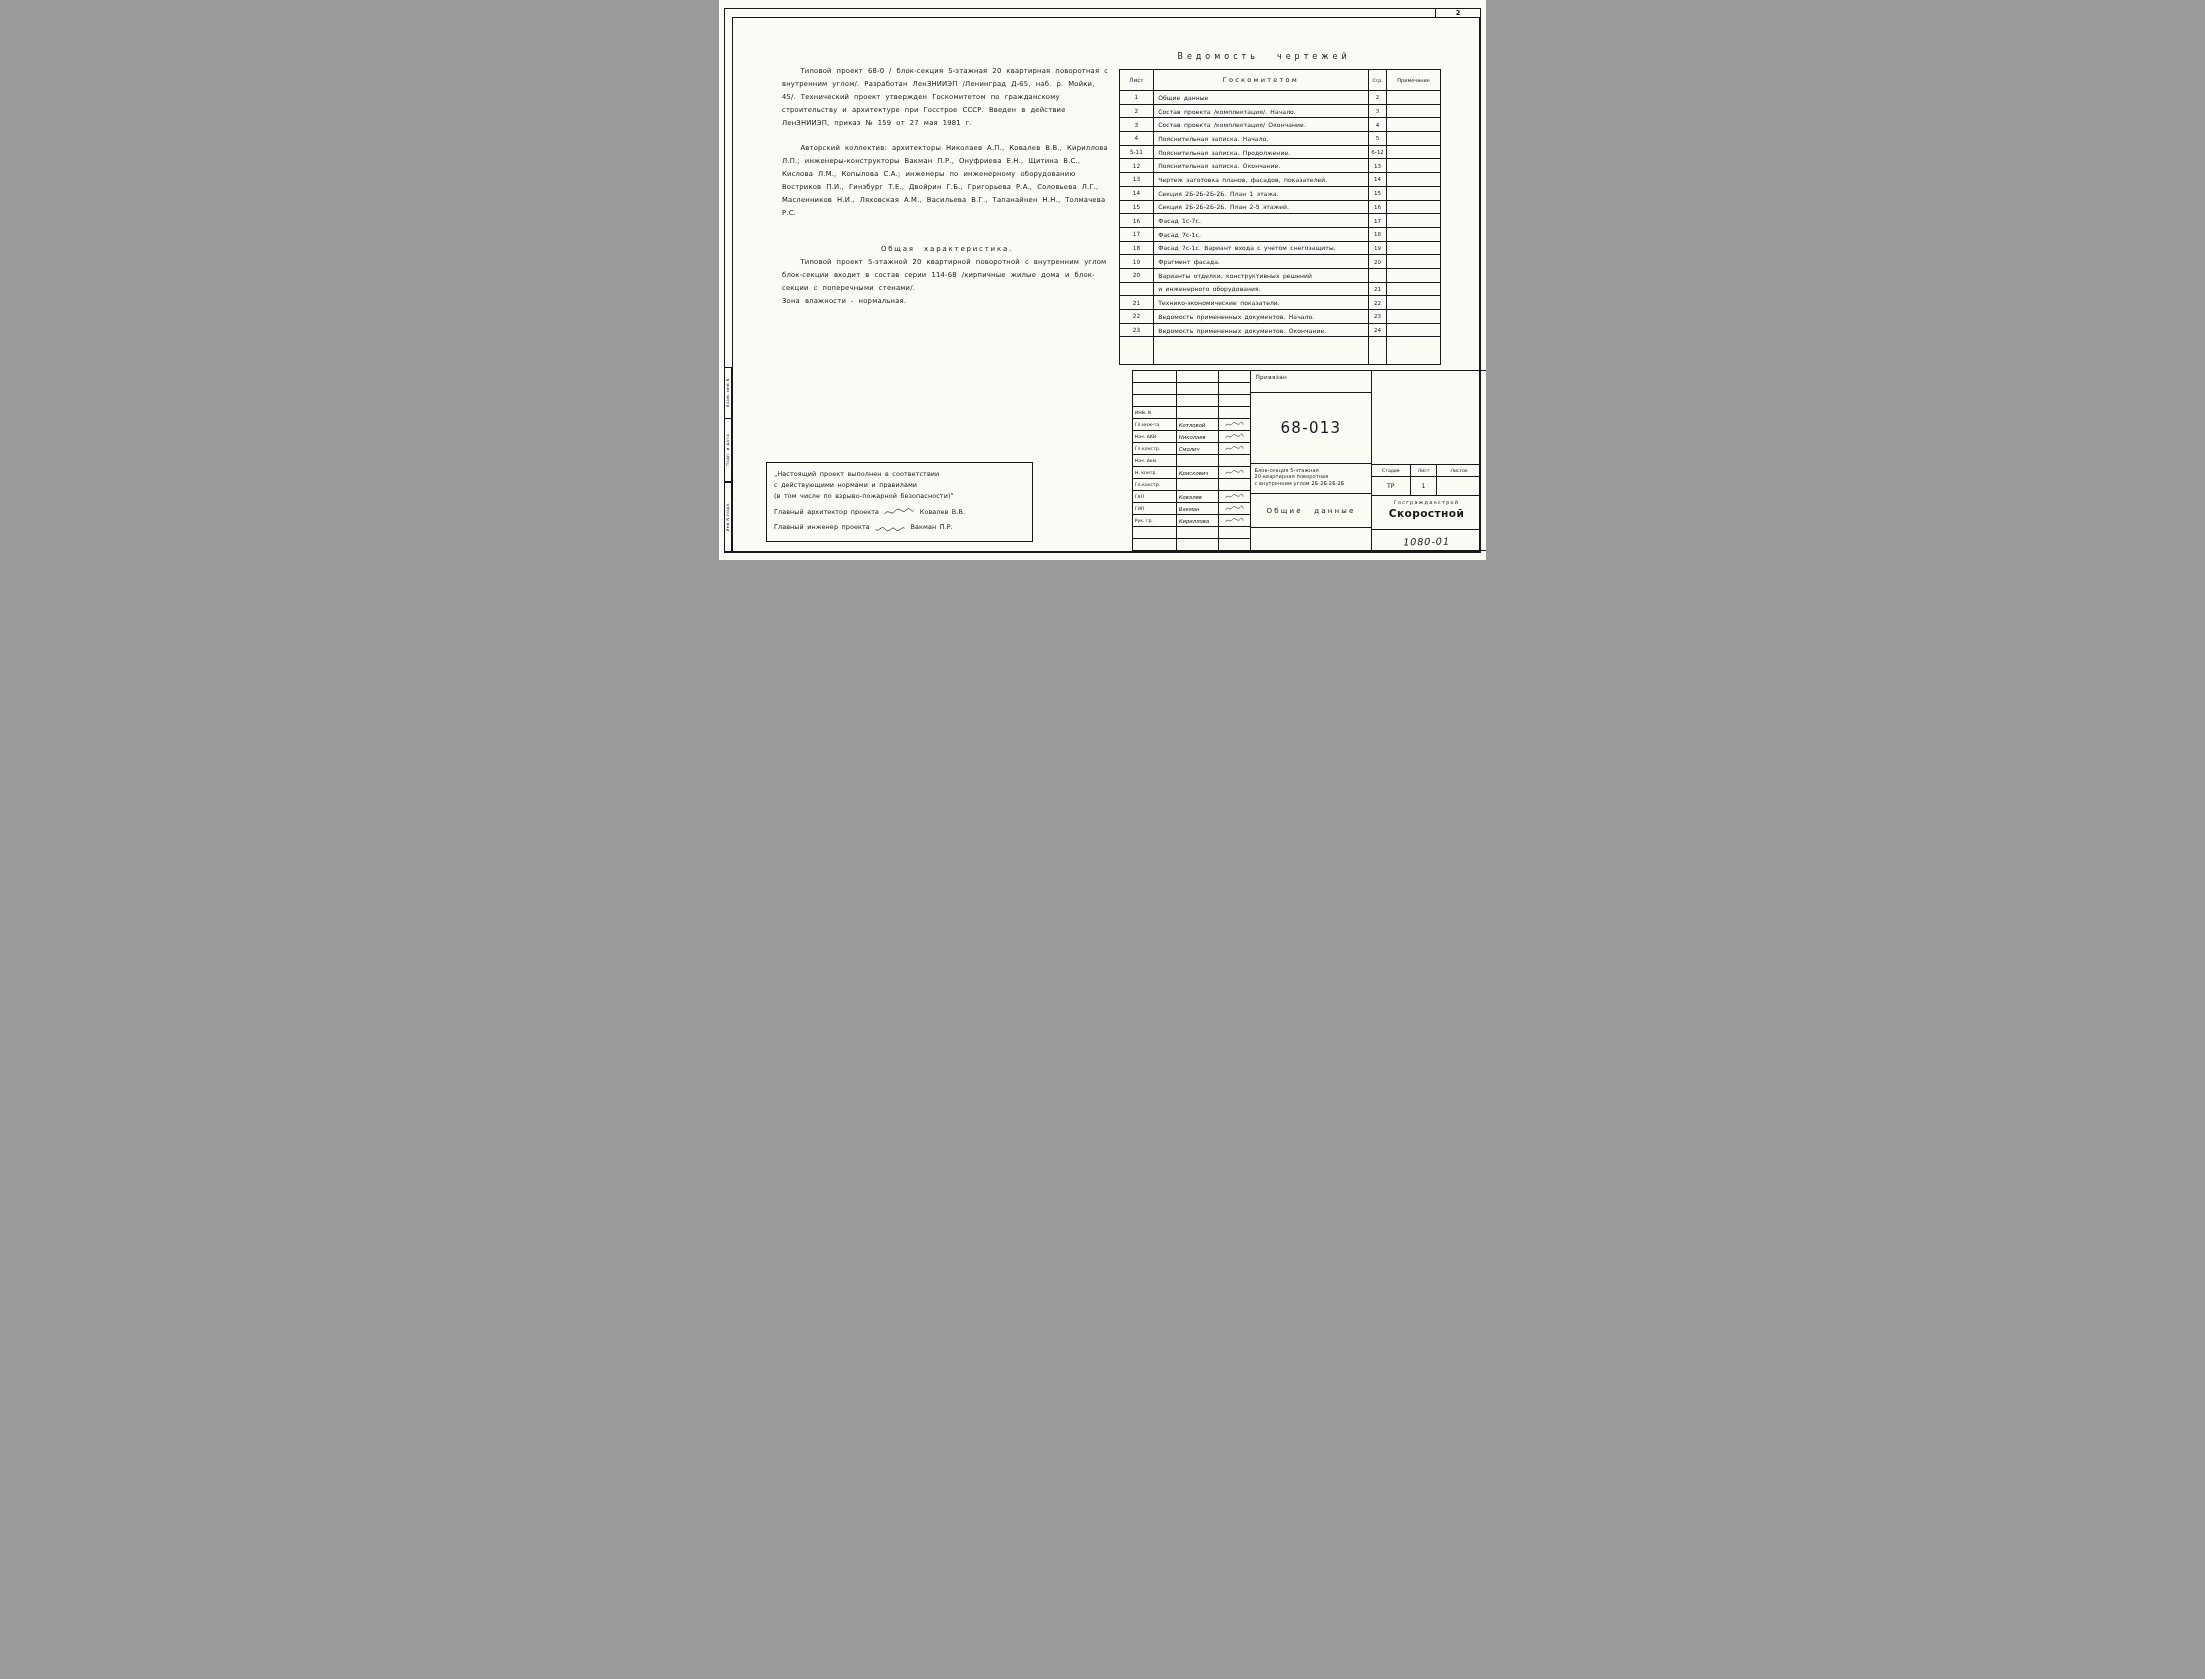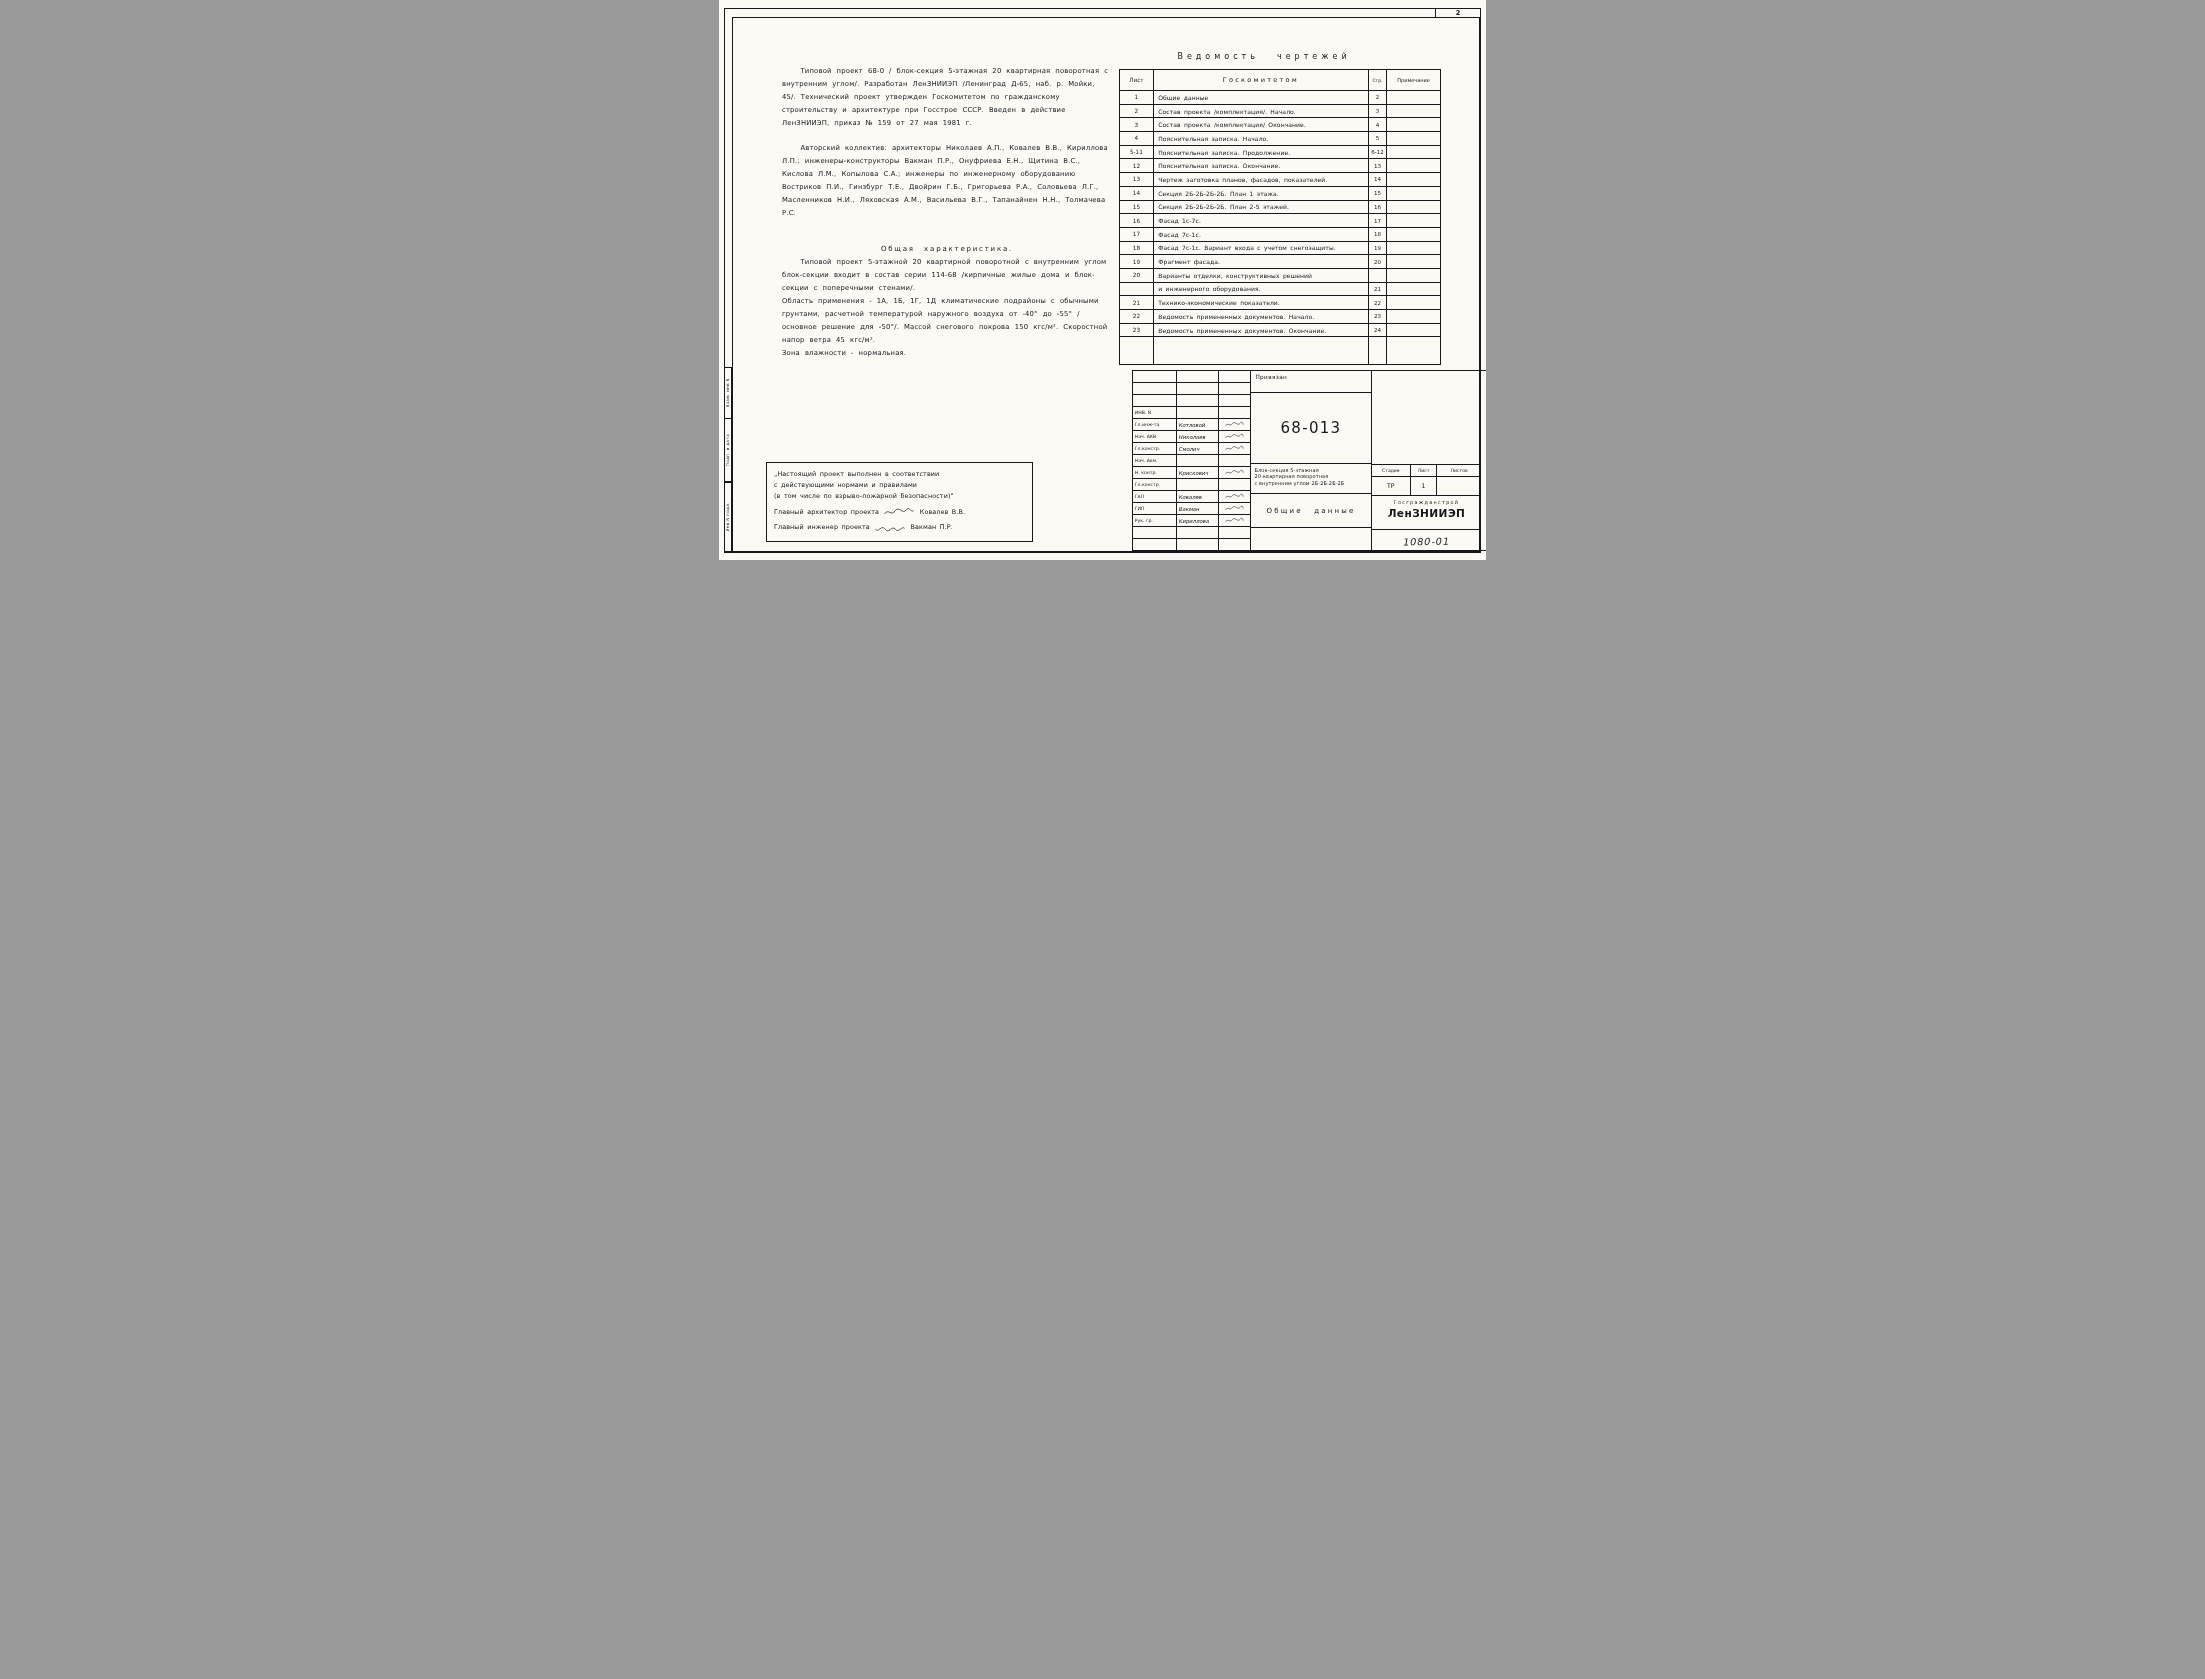--- a/index.html
+++ b/index.html
@@ -101,21 +101,20 @@
   </div>
   <div class="side-box sb3">
     <span>Инв.N подл.</span>
   </div>
 
   <div class="intro">
     <p>Типовой проект 68-0 / блок-секция 5-этажная 20 квартирная поворотная с внутренним углом/. Разработан ЛенЗНИИЭП /Ленинград Д-65, наб. р. Мойки, 45/. Технический проект утвержден Госкомитетом по гражданскому строительству и архитектуре при Госстрое СССР. Введен в действие ЛенЗНИИЭП, приказ № 159 от 27 мая 1981 г.</p>
     <p class="gap">Авторский коллектив: архитекторы Николаев А.П., Ковалев В.В., Кириллова Л.П.; инженеры-конструкторы Вакман П.Р., Онуфриева Е.Н., Щитина В.С., Кислова Л.М., Копылова С.А.; инженеры по инженерному оборудованию Востриков П.И., Гинзбург Т.Е., Двойрин Г.Б., Григорьева Р.А., Соловьева Л.Г., Масленников Н.И., Ляховская А.М., Васильева В.Г., Тапанайнен Н.Н., Толмачева Р.С.</p>
     <h2>Общая характеристика.</h2>
     <p>Типовой проект 5-этажной 20 квартирной поворотной с внутренним углом блок-секции входит в состав серии 114-68 /кирпичные жилые дома и блок-секции с поперечными стенами/.</p>
-    <p class="noindent">Область применения - 1А, 1Б, 1Г, 1Д климатические подрайоны с обычными грунтами, расчетной температурой наружного воздуха от -40° до -55° /основное решение для -50°/. Массой снегового покрова 150 кгс/м². Скоростной напор ветра 45 кгс/м².</p>
     <p class="noindent">Зона влажности - нормальная.</p>
   </div>
 
   <div class="tbl-title">Ведомость чертежей</div>
   <div class="dtable">
     <div class="thead">
       <div class="h-sheet">Лист</div>
       <div class="h-name">Госкомитетом</div>
       <div class="h-page">Стр.</div>
       <div class="h-note">Примечание</div>
@@ -382,19 +381,19 @@
         <div class="w-sheet">Лист</div>
         <div class="w-sheets">Листов</div>
       </div>
       <div class="c3">
         <div class="w-stage">ТР</div>
         <div class="w-sheet">1</div>
         <div class="w-sheets"></div>
       </div>
       <div class="c4">
         <div class="org-top">Госгражданстрой</div>
-        <div class="org-name">ЛенЗНИИЭП</div>
+        <div class="org-name">Скоростной</div>
       </div>
       <div class="c5">1080-01</div>
     </div>
   </div>
 </div>
 
 
 </body></html>

